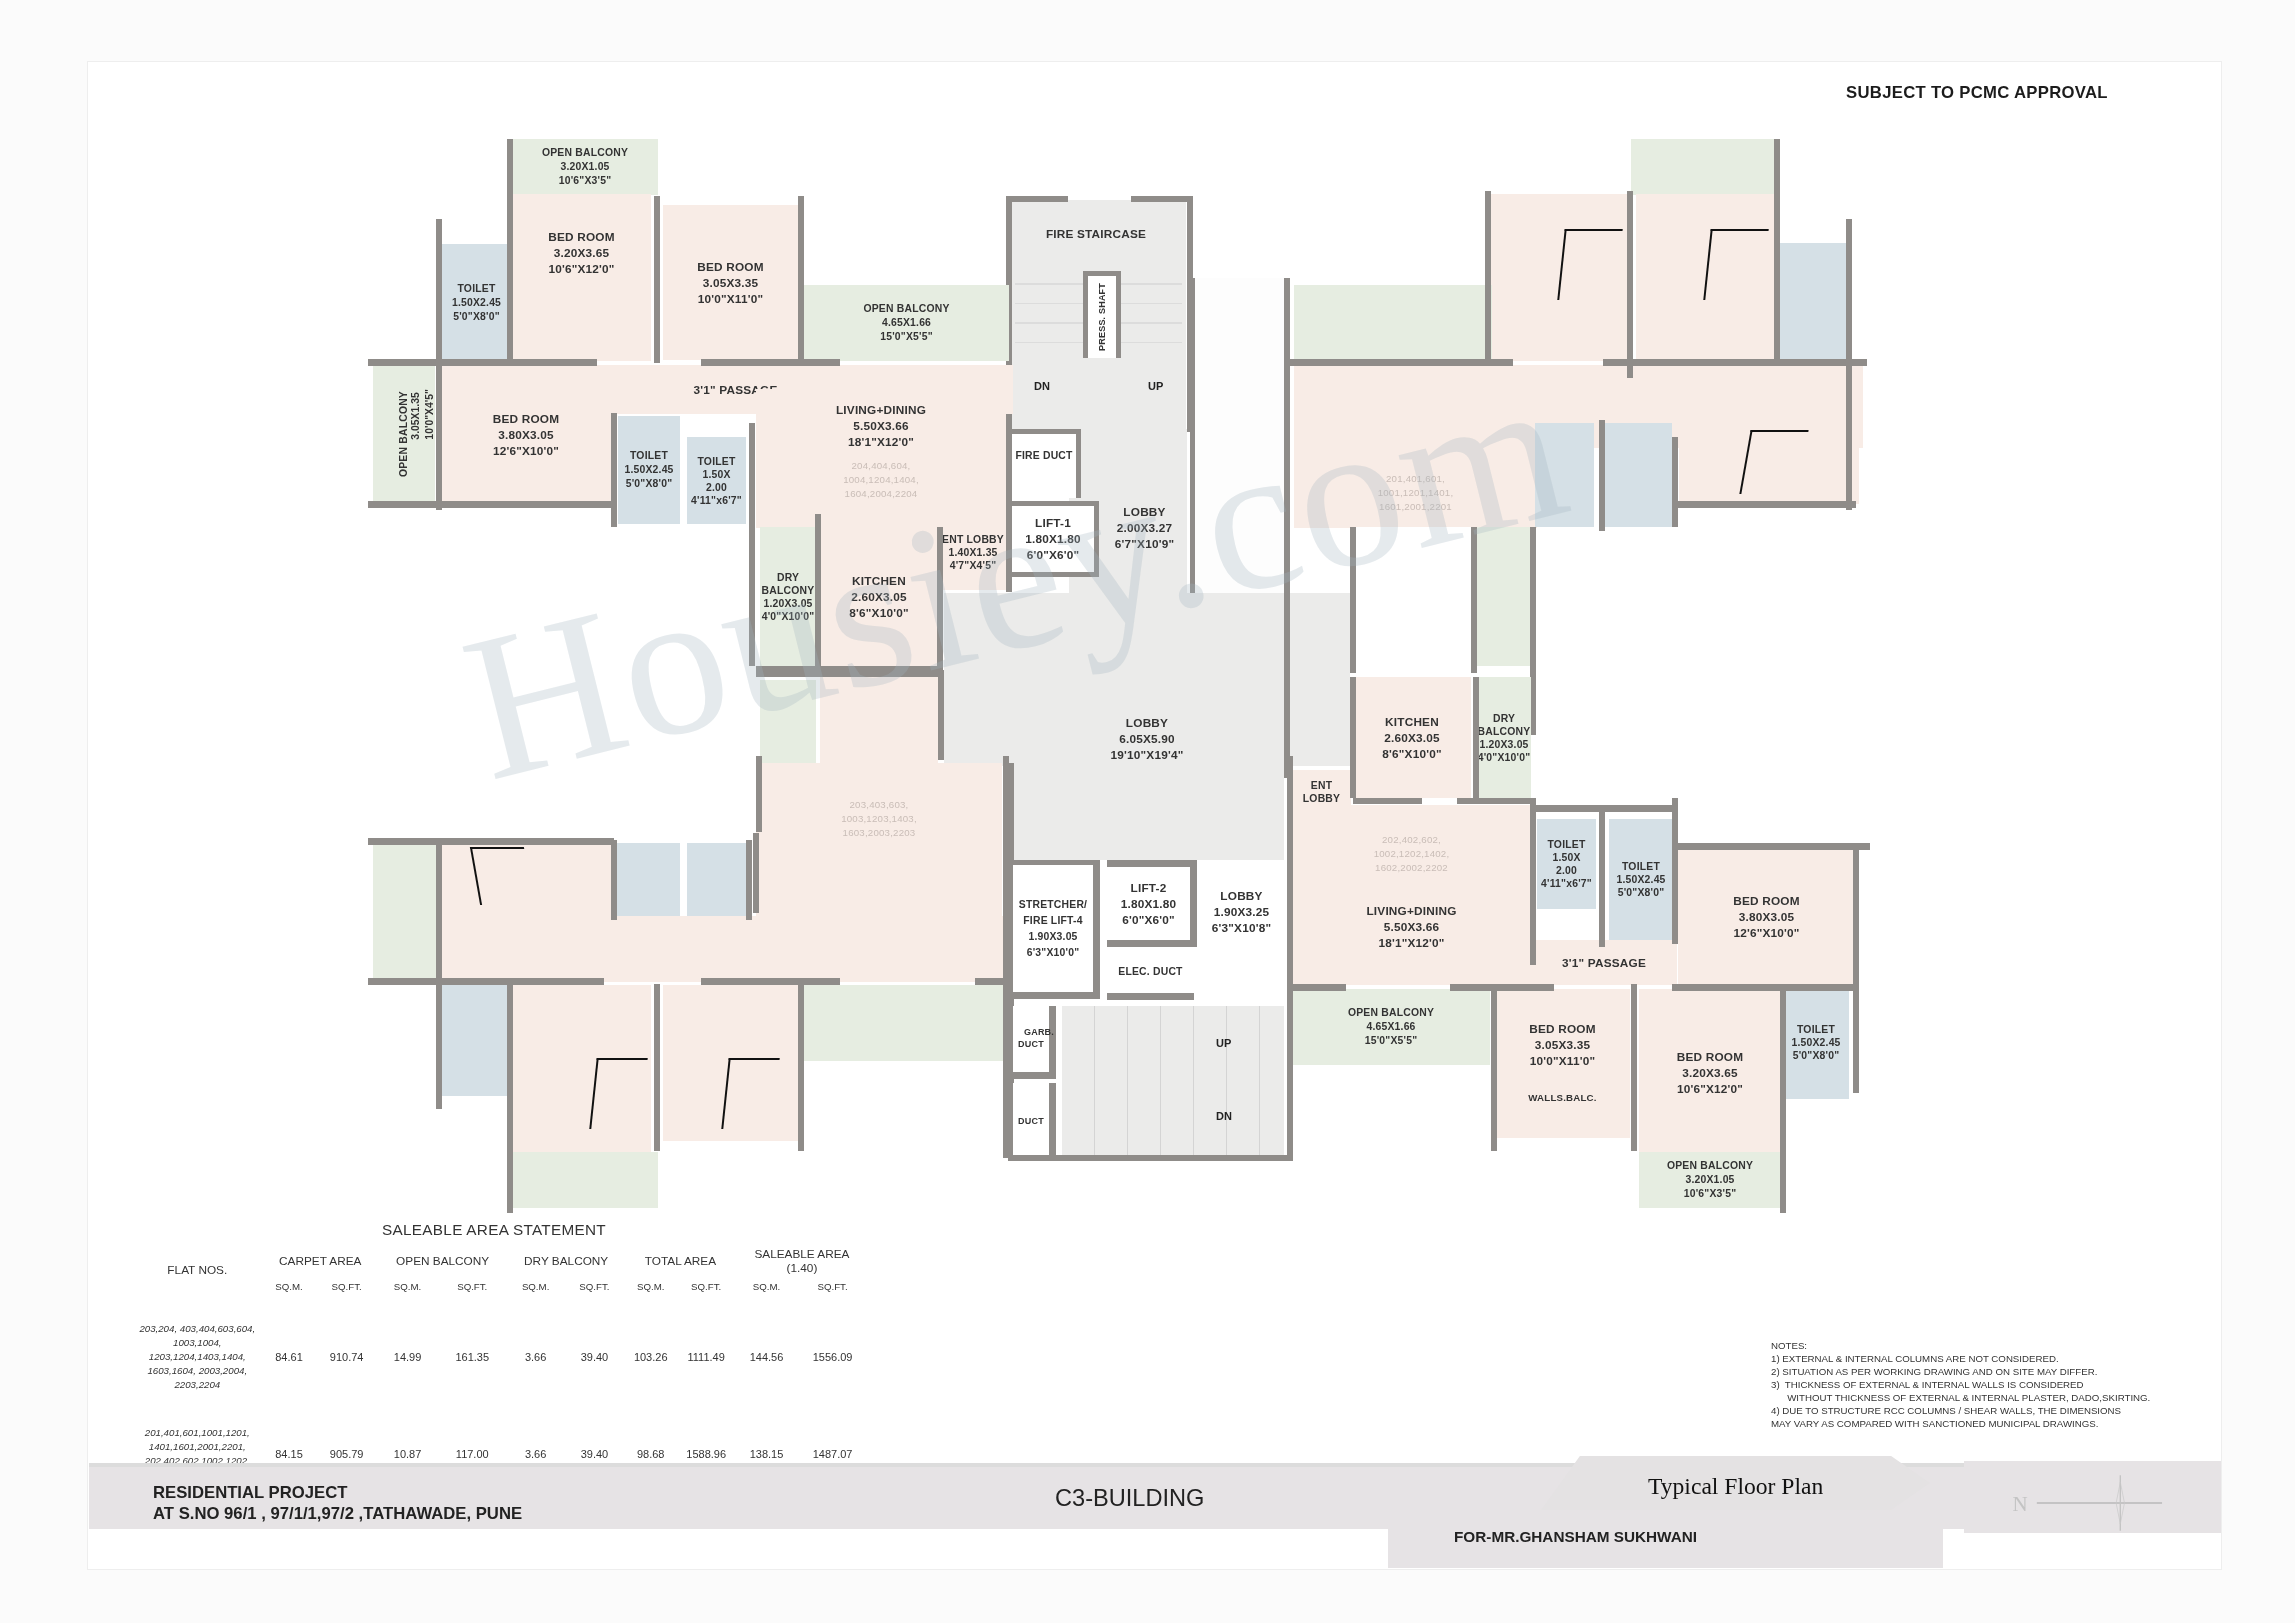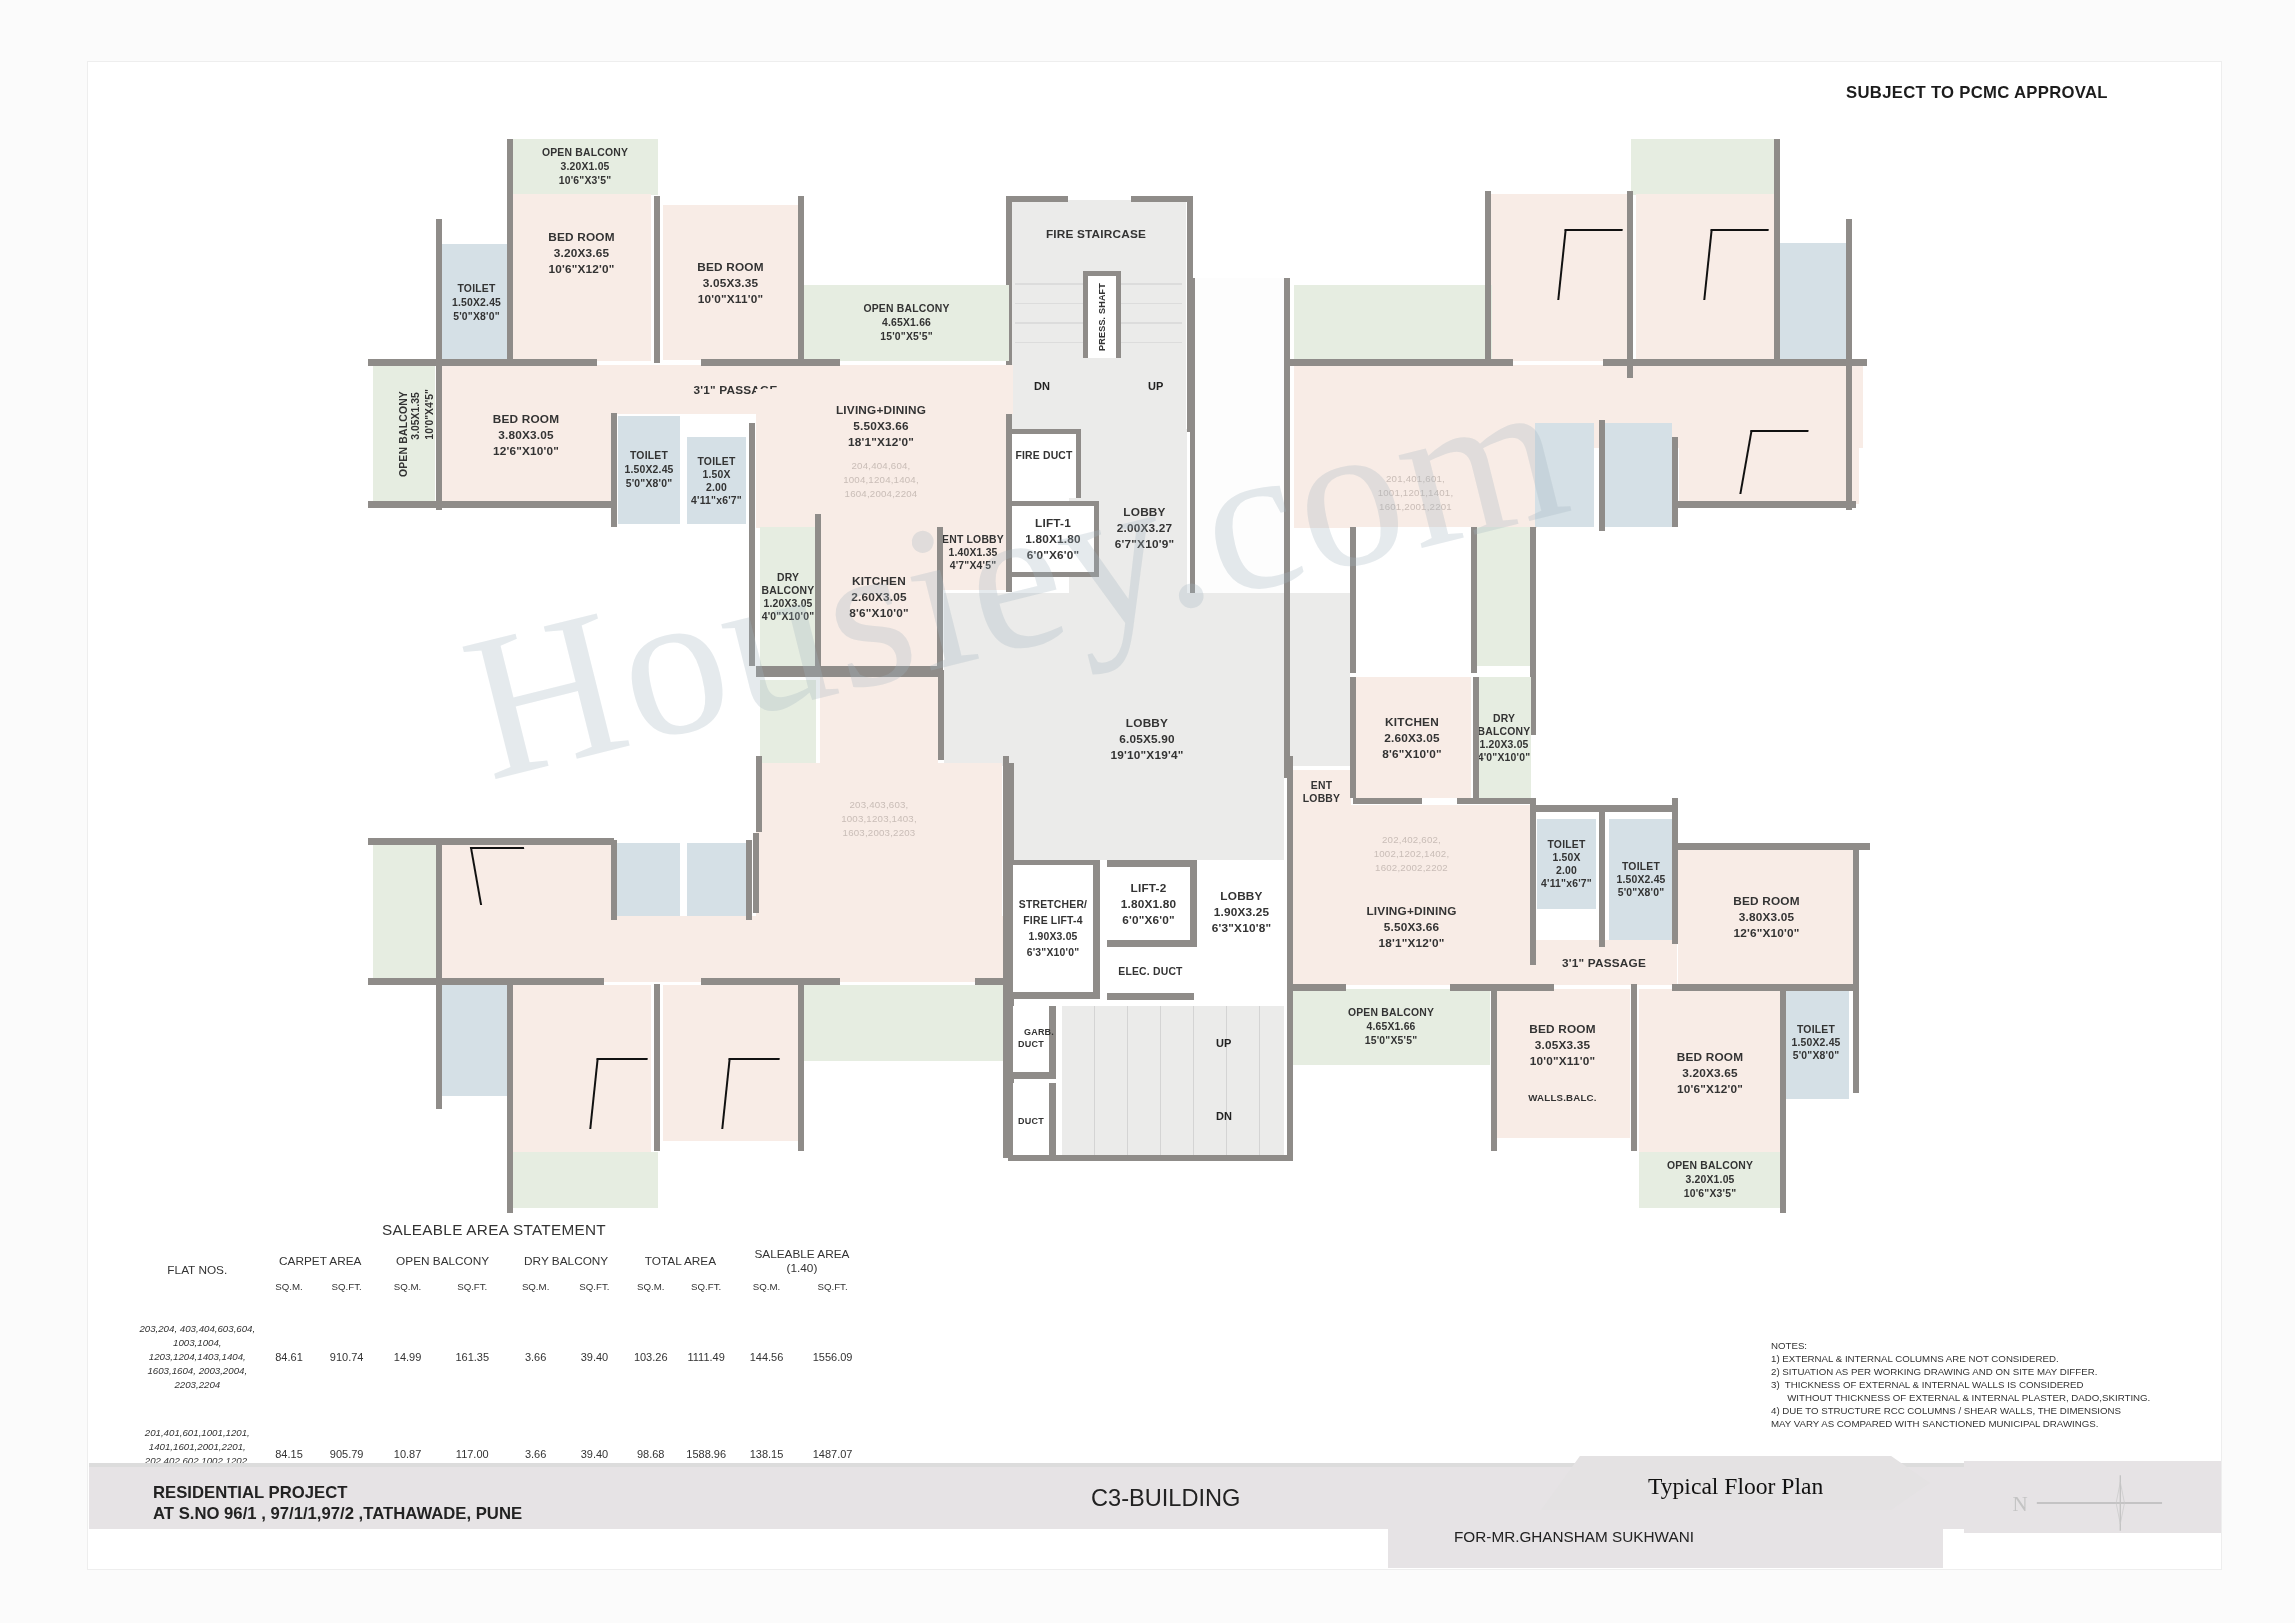--- a/index.html
+++ b/index.html
@@ -39,23 +39,23 @@
   
   .notes { position:absolute; left:1771px; top:1339px; font-size:9.7px; line-height:13px; color:#333; }
   .notes div { white-space:nowrap; }
 
   
   .footer-band { position:absolute; left:89px; top:1463px; width:2132px; height:62px; background:#e6e3e5; border-top:4.2px solid #dcdcdc; }
   .footer-band2 { position:absolute; left:1388px; top:1516px; width:555px; height:52px; background:#e6e3e5; }
   .title-tab { position:absolute; left:1541px; top:1456px; width:389px; height:54px; background:#e4e2e3; clip-path:polygon(10% 0, 90% 0, 100% 50%, 90% 100%, 0 100%); }
   .compass-tab { position:absolute; left:1964px; top:1461px; width:257px; height:72px; background:#e6e3e5; }
   .proj { position:absolute; left:153px; top:1482px; font-size:16.7px; font-weight:bold; line-height:21px; color:#222; }
-  .bldg { position:absolute; left:1055px; top:1485px; font-size:23.6px; color:#222;margin-left:36px; }
+  .bldg { position:absolute; left:1055px; top:1485px; font-size:23.6px; color:#222; }
   .plan { position:absolute; left:1648px; top:1473px; font-family:"Liberation Serif", serif; font-size:23.6px; color:#111; }
-  .client { position:absolute; left:1454px; top:1528px; font-size:15.3px; font-weight:normal; color:#222; }
+  .client { position:absolute; left:1454px; top:1528px; font-size:15.3px; font-weight:bold; color:#222; }
   .compass { position:absolute; left:2009px; top:1475px; width:160px; height:56px; }
 </style>
 </head>
 <body>
 
 <div class="sheet"></div>
 <div class="approval">SUBJECT TO PCMC APPROVAL</div>
 
 <div class="room core" style="left:1006px;top:200px;width:180px;height:229px;justify-content:flex-start;padding-top:26px;">
   <span>FIRE STAIRCASE</span>

